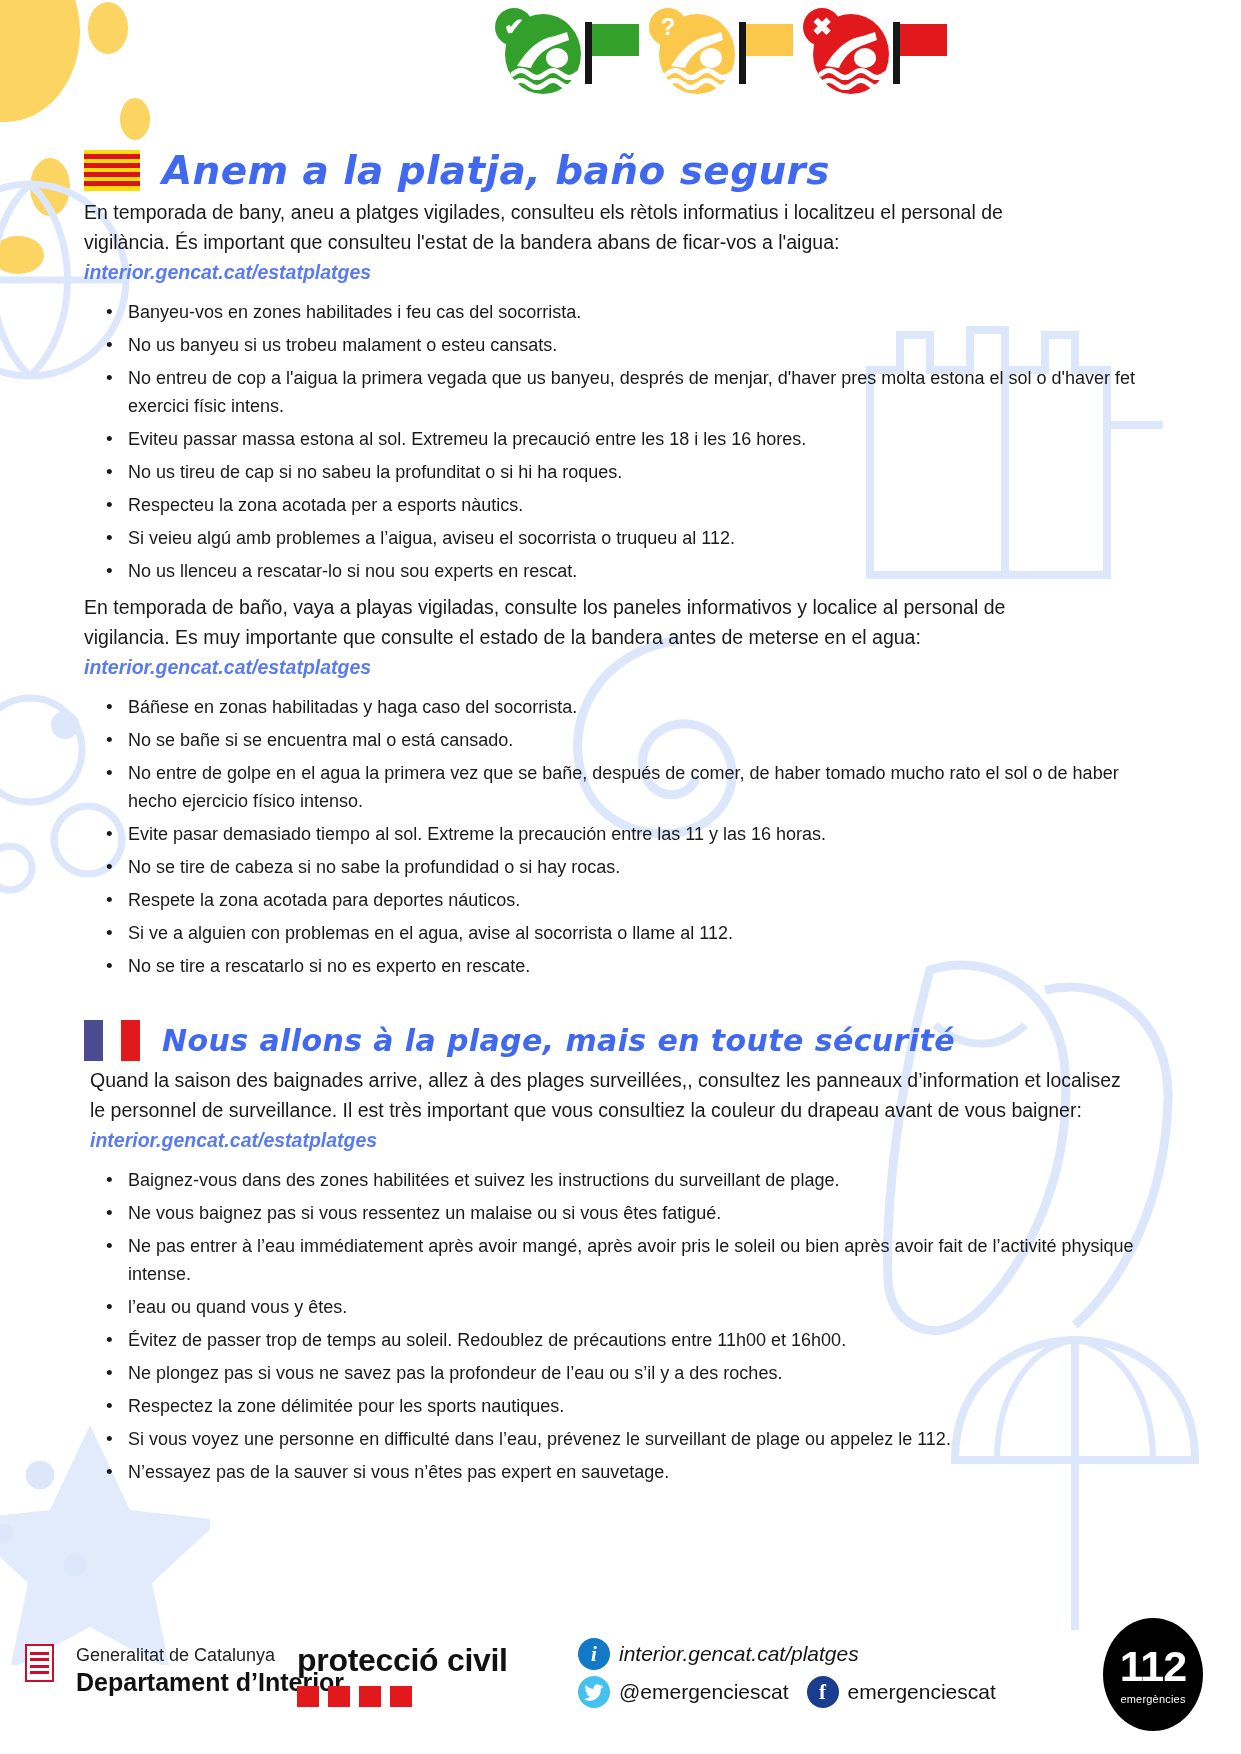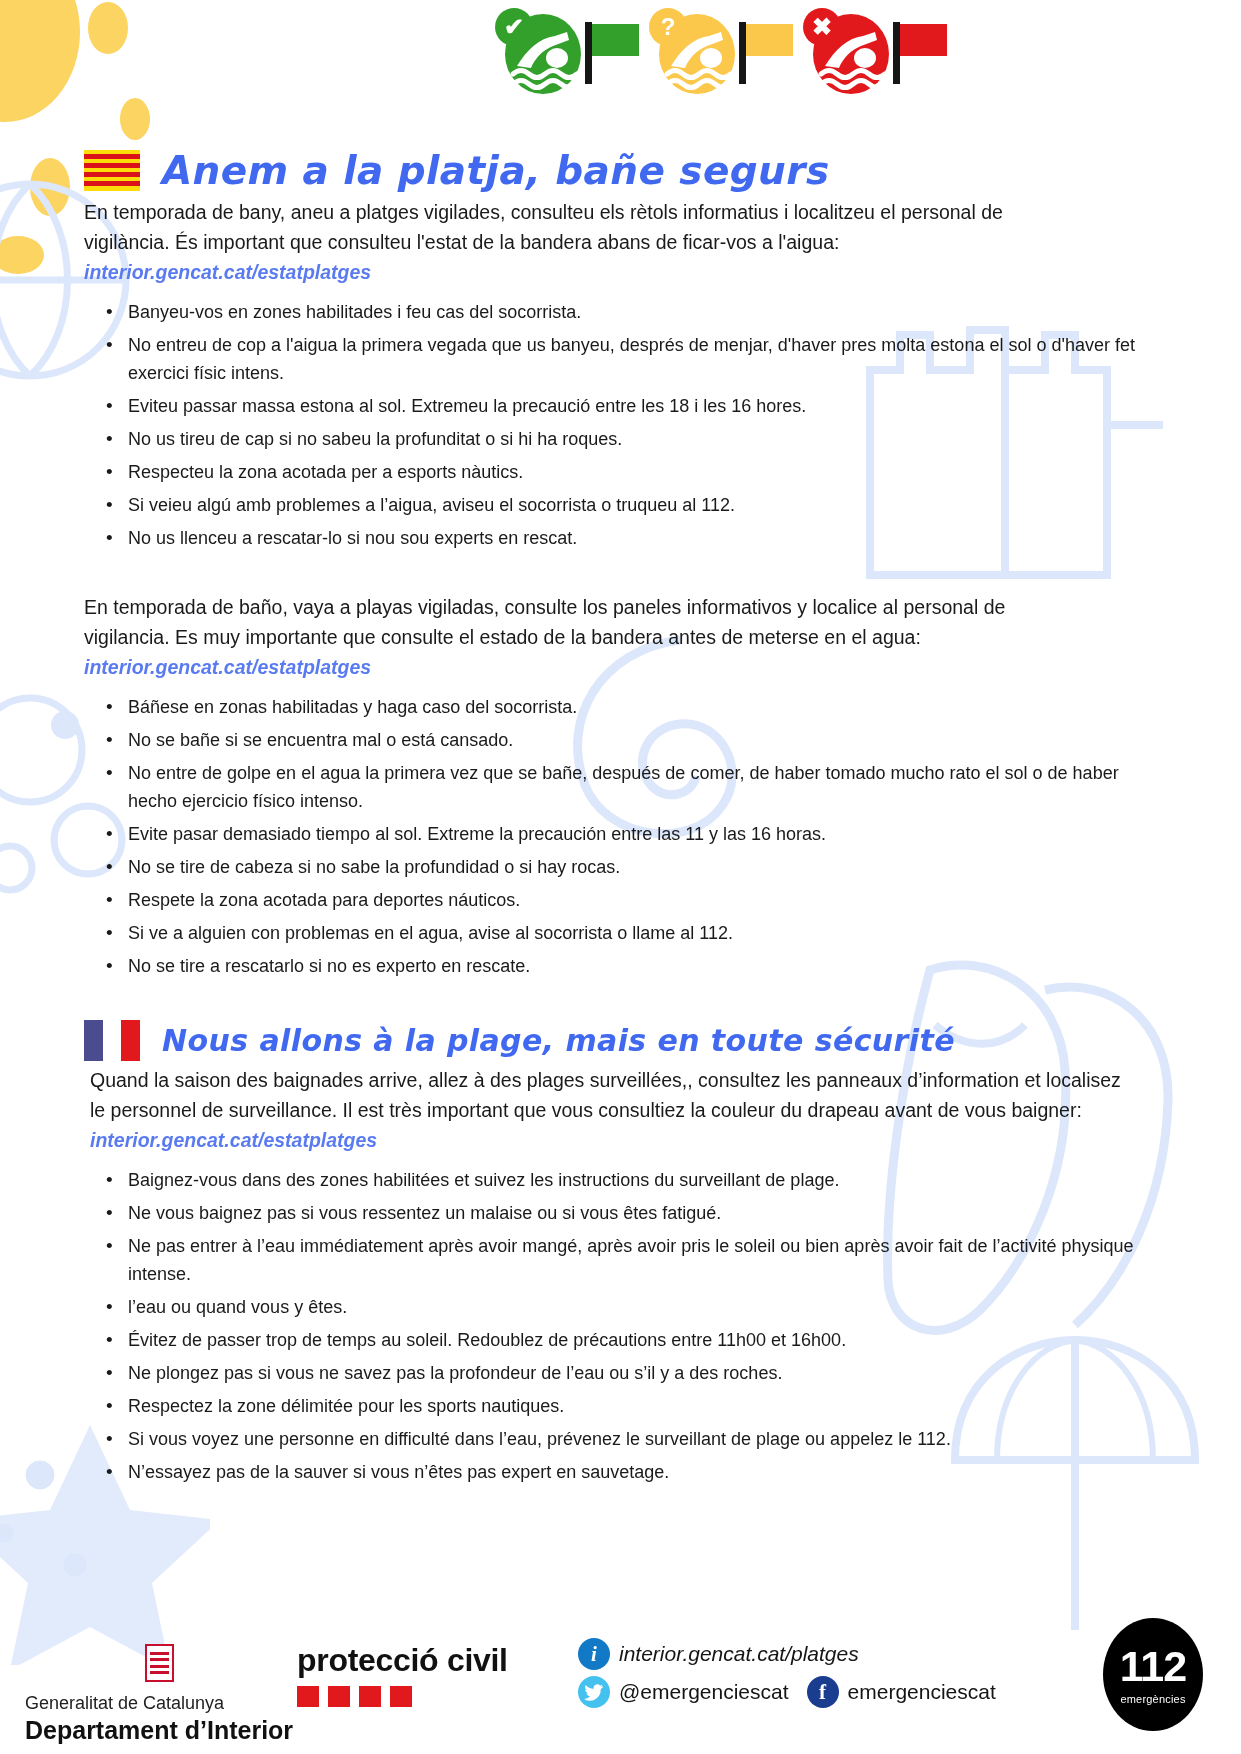--- a/index.html
+++ b/index.html
@@ -190,23 +190,22 @@
     bottom: 26px;
     width: 1241px;
     height: 110px;
     z-index: 3;
   }
   .gencat-logo {
     position: absolute;
     left: 25px;
     top: 26px;
     display: flex;
-    align-items: center;
-    gap: 10px;
-    flex-direction: column;
+    align-items: flex-start;
+    gap: 22px;
   }
   .gencat-mark {
     width: 29px;
     height: 38px;
     border: 2px solid #c8102e;
     display: flex;
     flex-direction: column;
     justify-content: space-evenly;
     padding: 2px 3px;
     box-sizing: border-box;
@@ -423,28 +422,29 @@
 
     <div class="section" style="top:148px;">
       <div class="sec-head">
         <svg class="mini-flag" viewBox="0 0 56 41">
           <rect width="56" height="41" fill="#fcdd09"></rect>
           <rect y="4" width="56" height="5" fill="#da121a"></rect>
           <rect y="13" width="56" height="5" fill="#da121a"></rect>
           <rect y="22" width="56" height="5" fill="#da121a"></rect>
           <rect y="31" width="56" height="5" fill="#da121a"></rect>
         </svg>
-        <div class="sec-title">Anem a la platja, bañe segurs</div>
+        <div class="sec-title">Anem a la platja, baño segurs</div>
       </div>
       <p class="para">
         <span>En temporada de bany, aneu a platges vigilades, consulteu els rètols informatius i localitzeu el personal de vigilància. És important que consulteu l'estat de la bandera abans de ficar-vos a l'aigua:</span><br>
         <span class="url">interior.gencat.cat/estatplatges</span>
       </p>
       <ul class="tips">
         <li>Banyeu-vos en zones habilitades i feu cas del socorrista.</li>
+        <li>No us banyeu si us trobeu malament o esteu cansats.</li>
         <li>No entreu de cop a l'aigua la primera vegada que us banyeu, després de menjar, d'haver pres molta estona el sol o d'haver fet exercici físic intens.</li>
         <li>Eviteu passar massa estona al sol. Extremeu la precaució entre les 18 i les 16 hores.</li>
         <li>No us tireu de cap si no sabeu la profunditat o si hi ha roques.</li>
         <li>Respecteu la zona acotada per a esports nàutics.</li>
         <li>Si veieu algú amb problemes a l’aigua, aviseu el socorrista o truqueu al 112.</li>
         <li>No us llenceu a rescatar-lo si nou sou experts en rescat.</li>
       </ul>
     </div>
 
     <div class="section" style="top:592px;">

